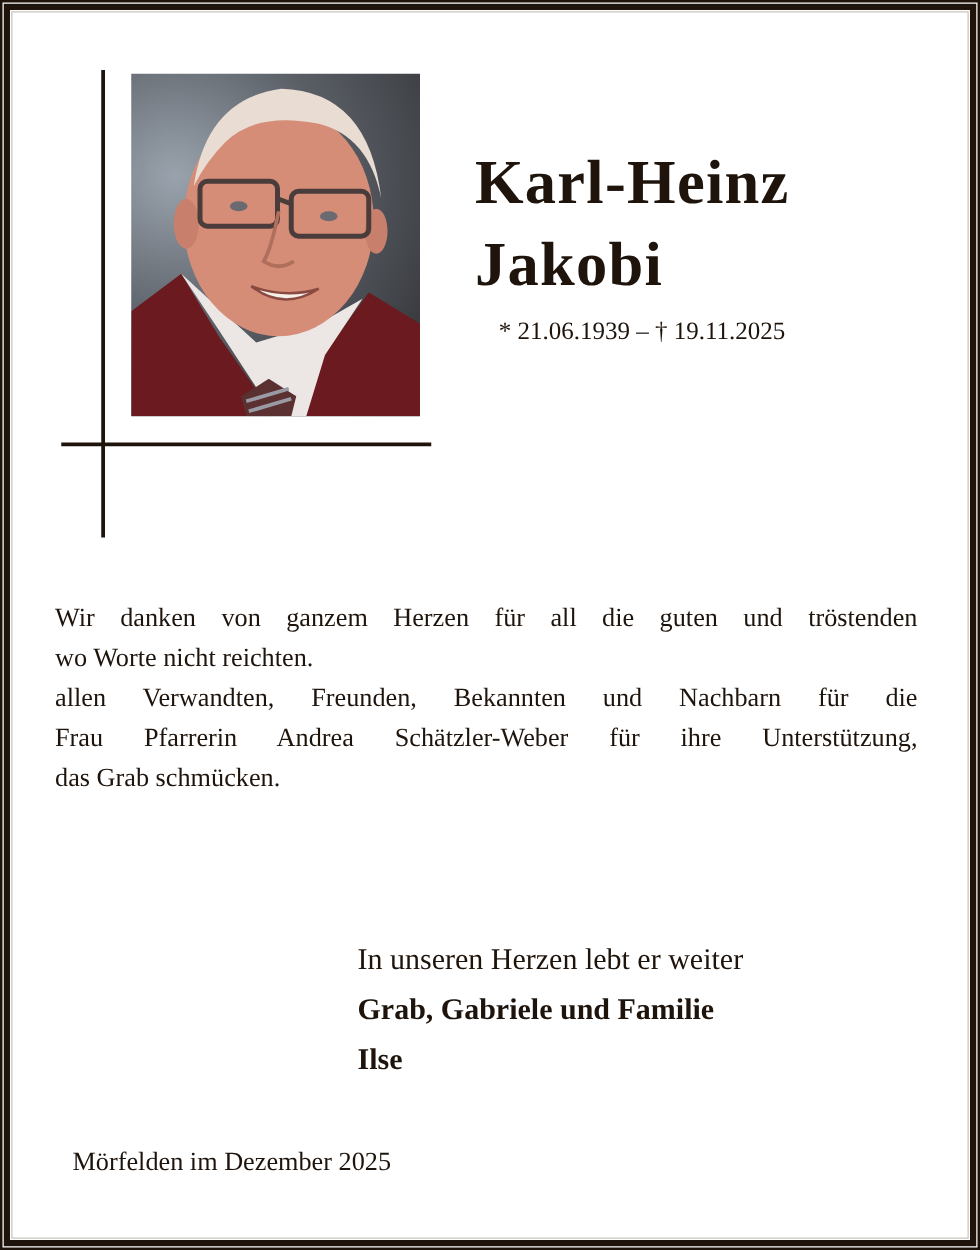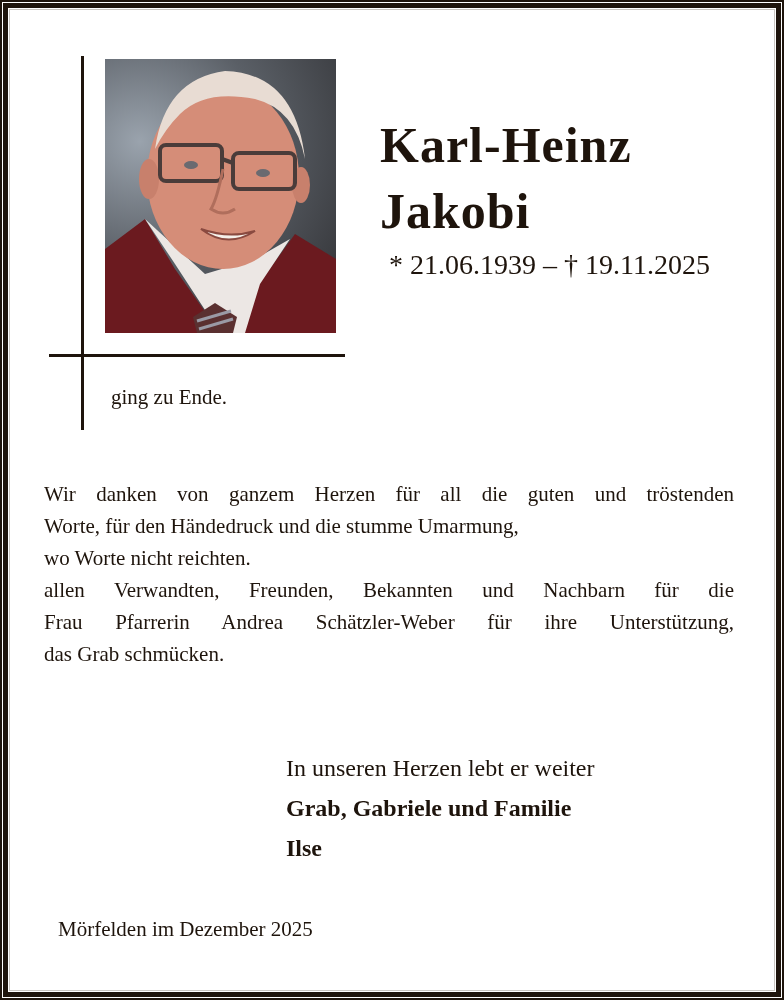--- a/index.html
+++ b/index.html
@@ -25,22 +25,22 @@
     overflow: hidden;
     background: radial-gradient(ellipse at 15% 30%, #9aa3ad 0%, #5a5f66 45%, #2b2b2e 100%);
   }
   .photo svg { display: block; }
   .name {
     position: absolute; left: 380px; top: 112px; width: 330px;
     font-weight: bold; font-size: 50px; line-height: 66px;
     letter-spacing: 1px;
   }
   .dates {
-    position: absolute; left: 380px; top: 250px; width: 330px;
-    text-align: right; font-size: 28px; line-height: 30px;
+    position: absolute; left: 399px; top: 250px; width: 330px;
+    text-align: left; font-size: 20px; line-height: 30px;
   }
   .motto {
     position: absolute; left: 111px; top: 382px; font-size: 21px; line-height: 30px;
   }
   .body-text {
     position: absolute; left: 44px; top: 478px; width: 690px;
     font-size: 21px; line-height: 32px;
   }
   .body-text div { white-space: nowrap; }
   .justify { text-align: justify; text-align-last: justify; white-space: normal !important; }
@@ -97,26 +97,24 @@
 </div>
 
 <div class="name serif ink">
   <div>Karl-Heinz</div>
   <div>Jakobi</div>
 </div>
 
 <div class="dates serif ink">* 21.06.1939 – † 19.11.2025</div>
 
 <div class="motto serif ink">
-  <div>ging zu Ende.</div>
 </div>
 
 <div class="body-text serif ink">
   <div class="justify">Wir danken von ganzem Herzen für all die guten und tröstenden</div>
-  <div>Worte, für den Händedruck und die stumme Umarmung,</div>
   <div>wo Worte nicht reichten.</div>
   <div class="justify">allen Verwandten, Freunden, Bekannten und Nachbarn für die</div>
   <div class="justify">Frau Pfarrerin Andrea Schätzler-Weber für ihre Unterstützung,</div>
   <div>das Grab schmücken.</div>
 </div>
 
 <div class="sign-intro serif ink">In unseren Herzen lebt er weiter</div>
 
 <div class="sign-names serif ink">
   <div>Grab, Gabriele und Familie</div>

